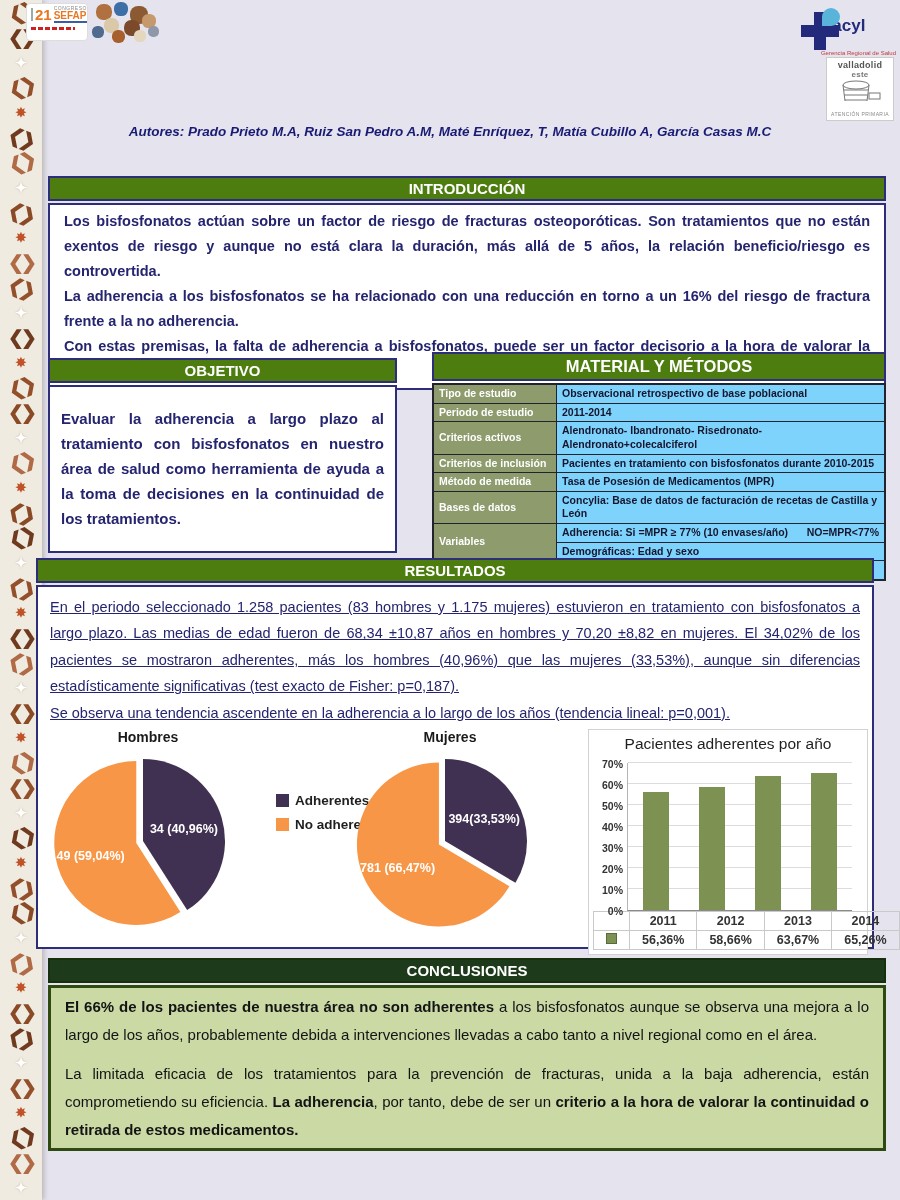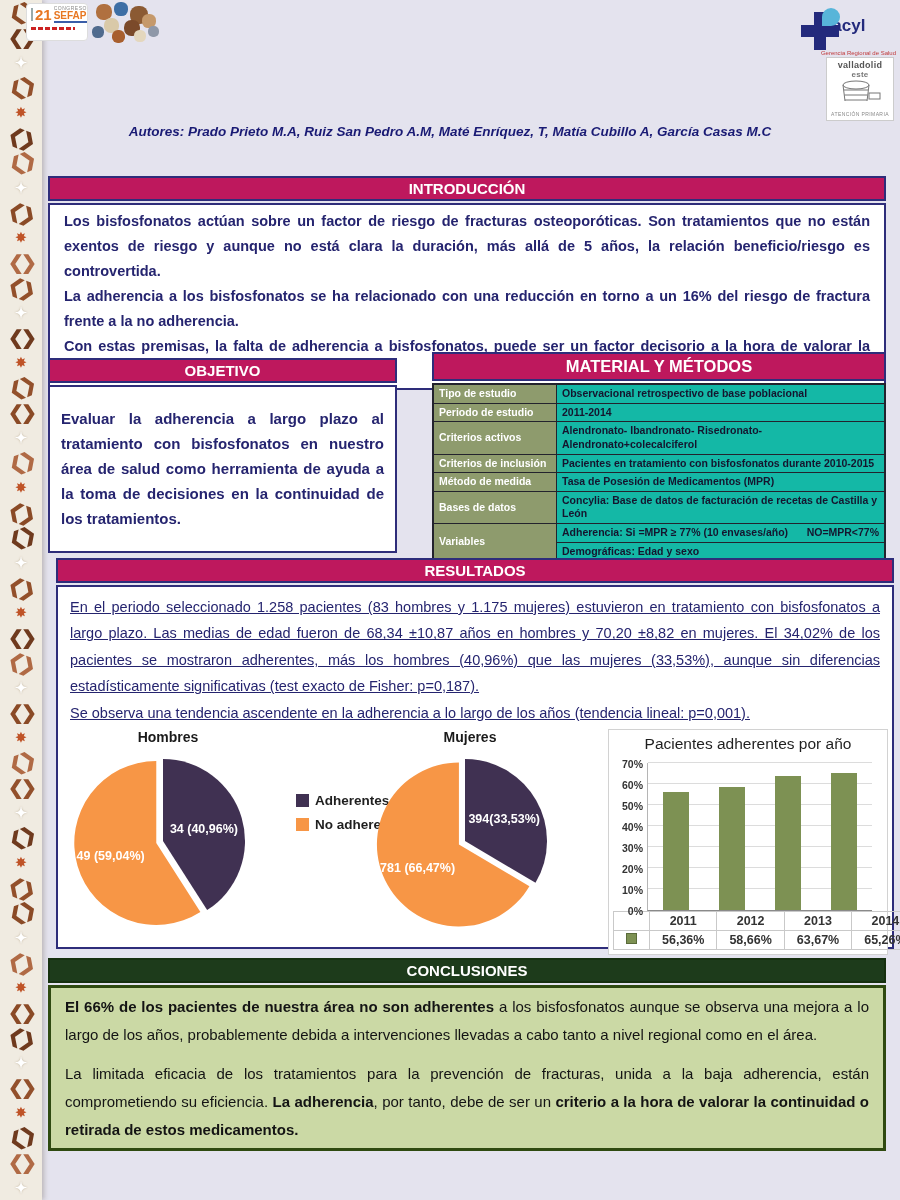--- a/index.html
+++ b/index.html
@@ -46,47 +46,47 @@
   .vall-sub{font-size:5px;color:#888;margin-top:2px;letter-spacing:.4px;}
 
   
   .title{position:absolute;left:100px;top:64px;width:700px;text-align:center;
     font-size:21px;font-weight:bold;color:#191a74;line-height:1.35;letter-spacing:.2px;}
   .authors{position:absolute;left:60px;top:124px;width:780px;text-align:center;
     font-size:13.5px;font-weight:bold;font-style:italic;color:#191a74;}
 
   
   .section{position:absolute;}
-  .section-bar{background:#be185d;border:2px solid #2e2d7a;color:#fff;text-align:center;
+  .section-bar{background:#4d7c0f;border:2px solid #2e2d7a;color:#fff;text-align:center;
     font-weight:bold;font-size:15px;height:21px;line-height:21px;}
   .section-body{border:2px solid #2e2d7a;margin-top:2px;background:#fff;box-sizing:border-box;}
 
   .intro{left:48px;top:176px;width:838px;}
   .intro .section-body{padding:4px 14px;color:#25246f;font-weight:bold;font-size:14.5px;
     line-height:1.72;text-align:justify;}
   .intro p,.res-text p{margin:0;}
 
   .objetivo{left:48px;top:358px;width:349px;}
   .objetivo .section-body{padding:5px 11px;color:#25246f;font-weight:bold;font-size:15px;
     line-height:1.66;text-align:justify;}
 
   
   .metodos{left:432px;top:352px;width:454px;}
   .metodos .section-bar{font-size:16.5px;height:25px;line-height:25px;}
-  .met-table{width:100%;border-collapse:collapse;margin-top:2px;background:#14b8a6;
+  .met-table{width:100%;border-collapse:collapse;margin-top:2px;background:#7dd3fc;
     border:2px solid #23232d;}
   .met-table td{border:1px solid #23232d;padding:2px 5px;font-size:10.5px;font-weight:bold;
     line-height:1.3;vertical-align:middle;}
   .met-label{background:#8e9b6d;color:#fff;width:112px;}
   .met-value{color:#15152e;}
   .met-flex{display:flex;justify-content:space-between;}
   .met-sub{border-top:1px solid #23232d;margin:2px -5px 0 -5px;padding:2px 5px 0 5px;}
 
   
-  .resultados{left:56px;top:558px;width:838px;}
+  .resultados{left:36px;top:558px;width:838px;}
   .resultados .section-body{position:relative;height:364px;padding:0;}
   .res-text{padding:7px 12px;font-size:14.5px;color:#25246f;line-height:1.82;text-align:justify;text-decoration:underline;}
   .res-text p{margin:0;}
   .chart-block{position:absolute;}
   .pie-title{text-align:center;font-weight:bold;font-size:14px;color:#1a1a1a;margin-bottom:1px;}
   .pie-legend{position:absolute;left:238px;top:206px;}
   .legend-item{display:flex;align-items:center;gap:6px;margin-bottom:9px;}
   .legend-swatch{width:13px;height:13px;display:inline-block;}
   .legend-label{font-size:13.5px;font-weight:bold;color:#1f1f1f;}
 

